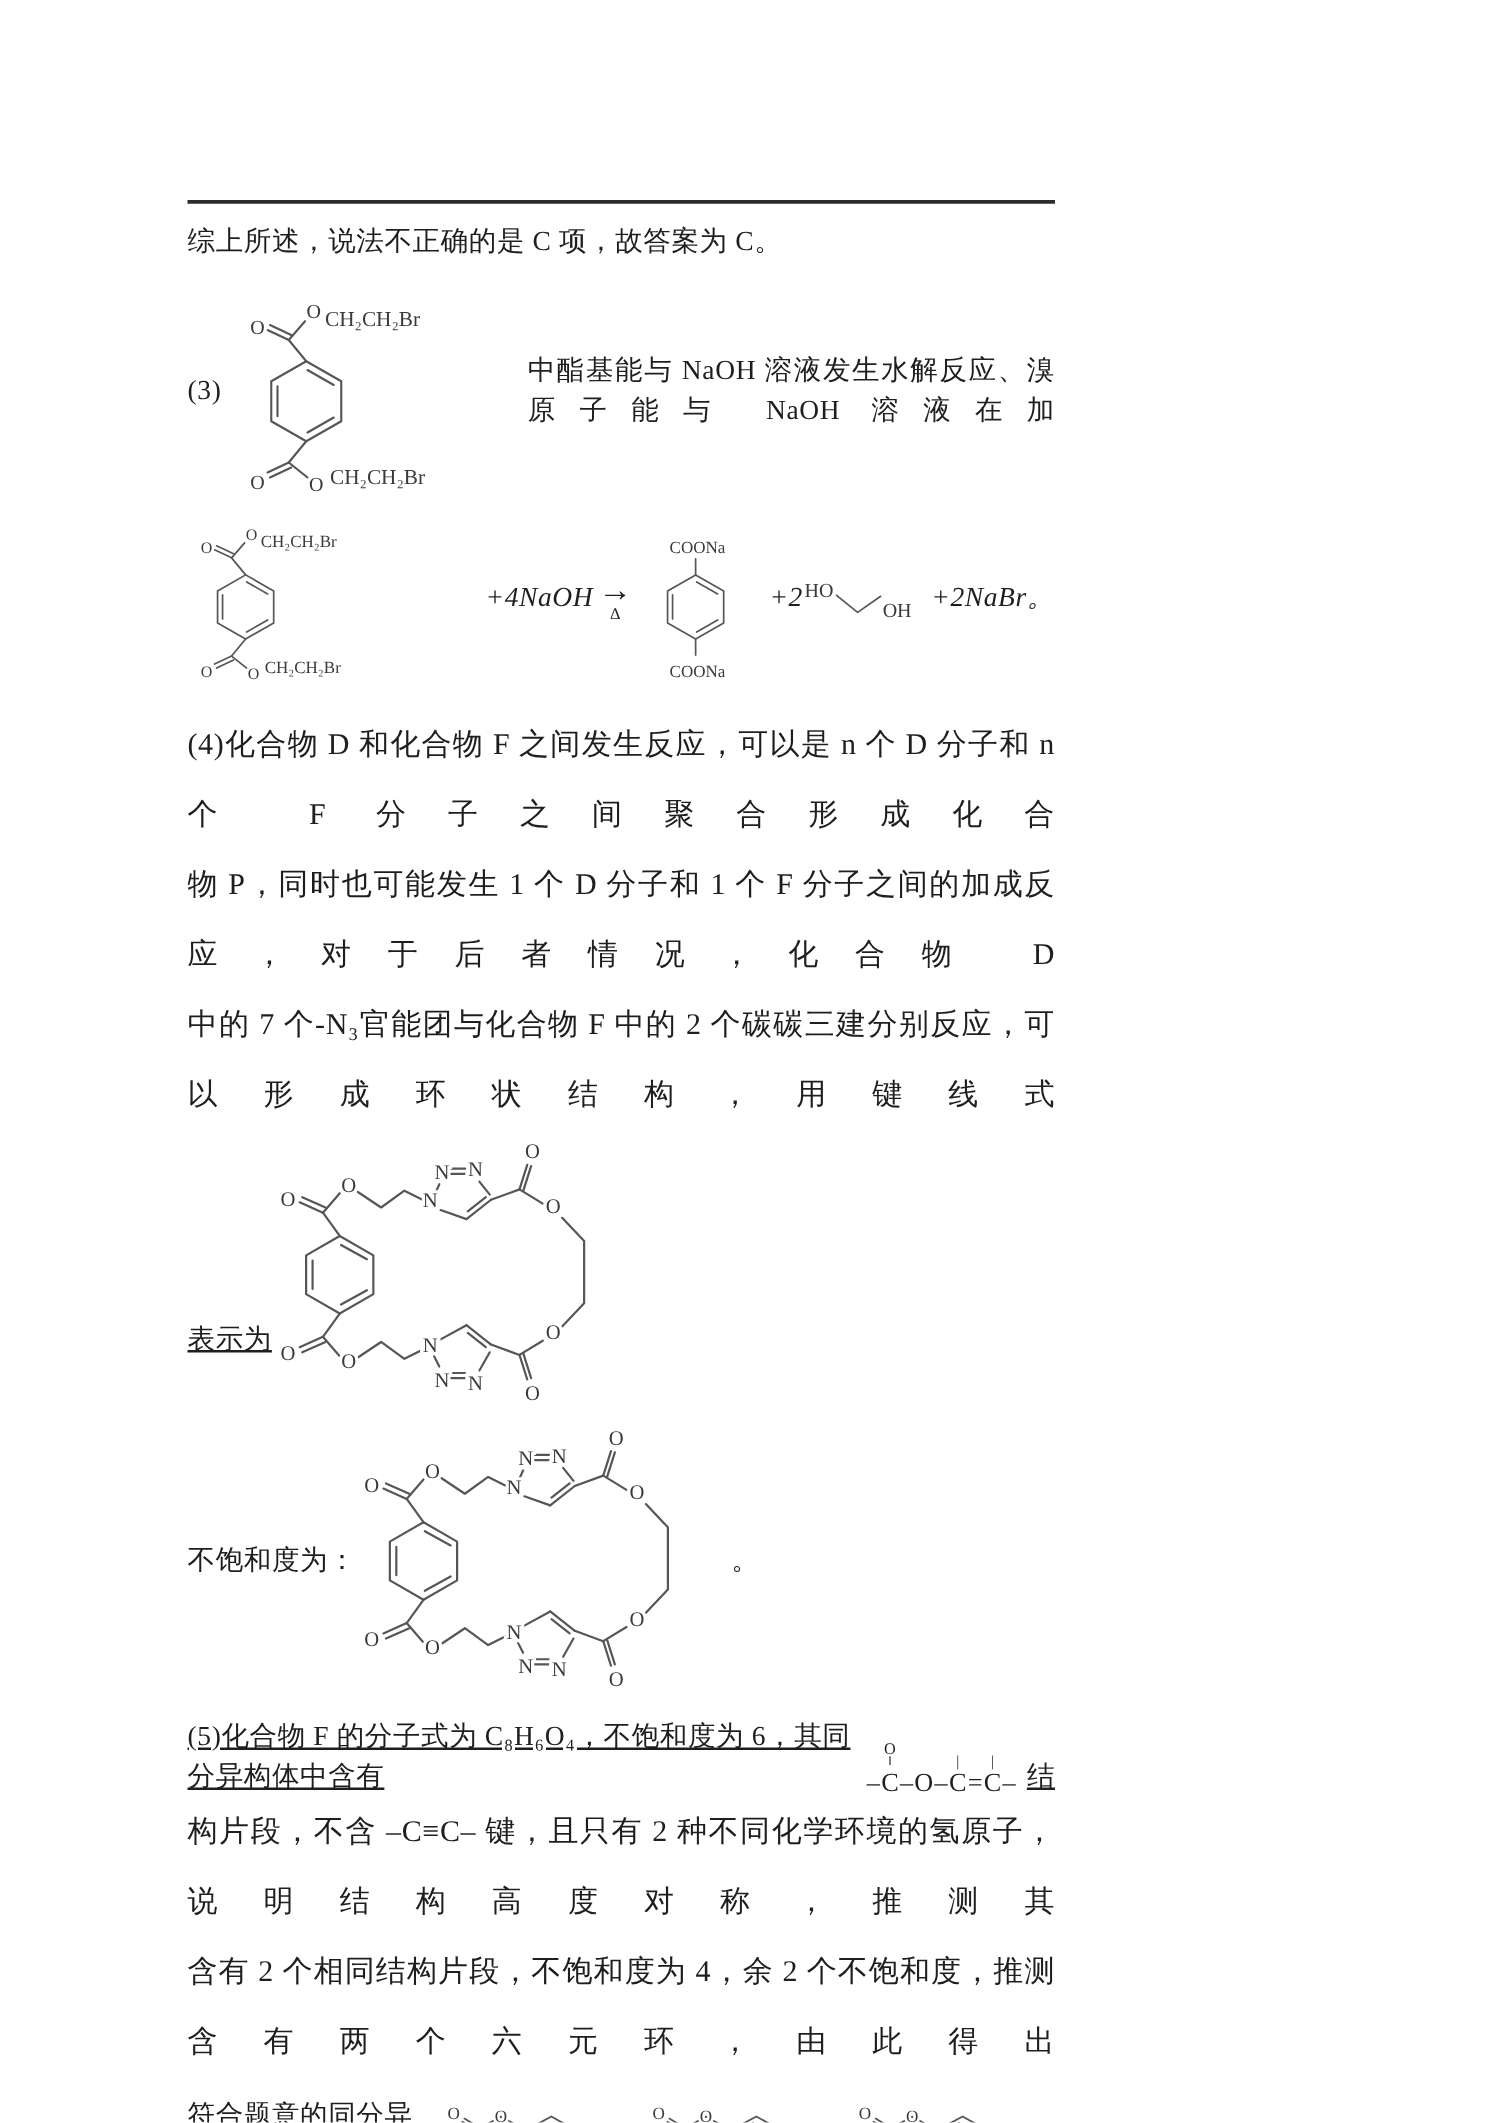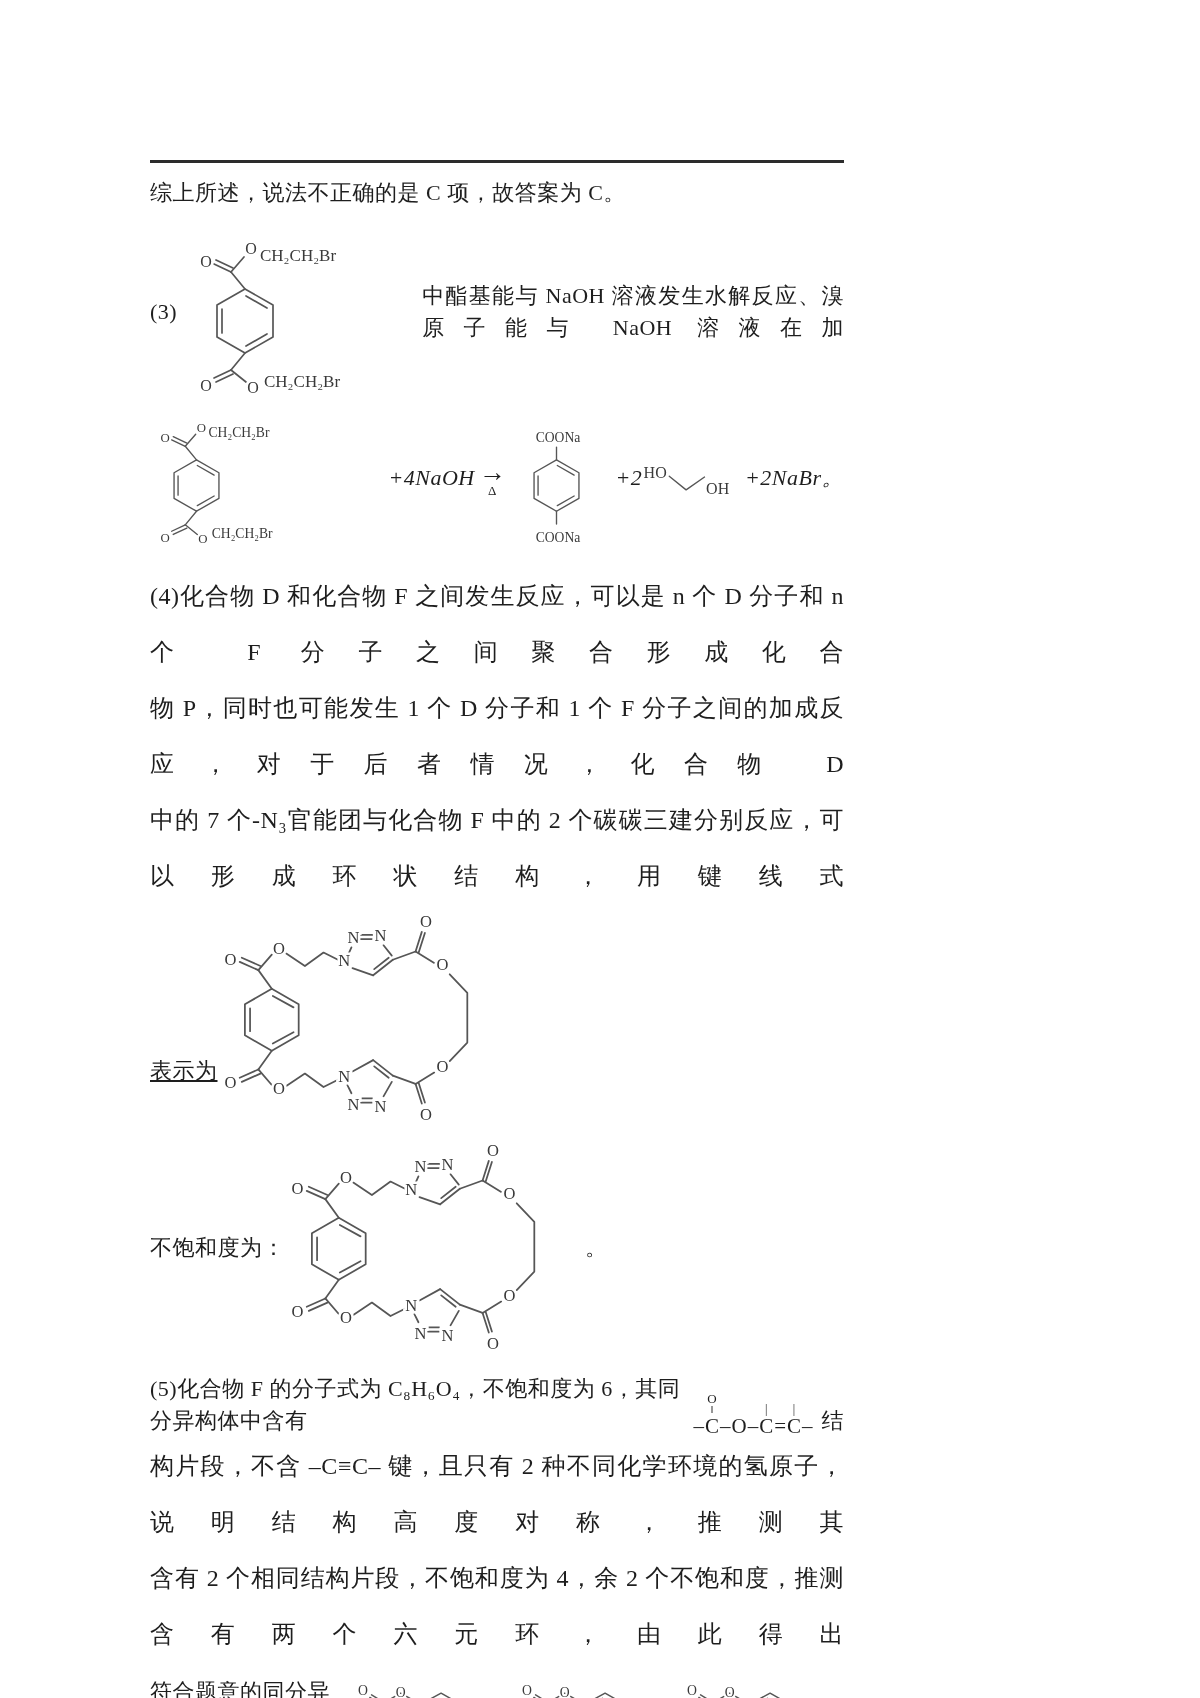--- a/index.html
+++ b/index.html
@@ -20,21 +20,21 @@
 .eq-naoh{margin-left:58px;}
 .eq-arrow{display:inline-flex;flex-direction:column;align-items:center;margin:0 4px;line-height:1;}
 .eq-arrow .ar{font-size:27px;}
 .eq-arrow .dl{font-size:13px;margin-top:-2px;}
 .p4{margin-top:18px;}
 .macro-row{display:flex;}
 .macro1-row{margin-top:2px;align-items:flex-end;}
 .macro1-row .tline{padding-bottom:44px;text-decoration:underline;}
 .macro2-row{margin-top:4px;align-items:center;}
 .p5row{margin-top:12px;display:flex;align-items:flex-end;justify-content:space-between;}
-.p5row .tline{padding-bottom:2px;}
+.p5row .tline{padding-bottom:2px;text-decoration:underline;}
 .bottom-row{margin-top:14px;display:flex;align-items:flex-start;gap:6px;}
 .sep{font-size:22px;align-self:flex-end;padding-bottom:18px;}
 .sep-last{padding-bottom:40px;}
 svg{display:block;}
 svg text{font-family:"Liberation Serif","DejaVu Serif",serif;}
 .atom{font-size:16px;fill:#3a3a3a;paint-order:stroke;stroke:#ffffff;stroke-width:5px;}
 .big{font-size:17px;}
 .gly{font-size:20px;}
 .bond{stroke:#565656;stroke-width:1.7;fill:none;stroke-linecap:round;stroke-linejoin:round;}
 .frag{display:inline-flex;align-items:flex-end;font-size:21px;letter-spacing:1px;margin:0 8px;color:#1e1e1e;}

